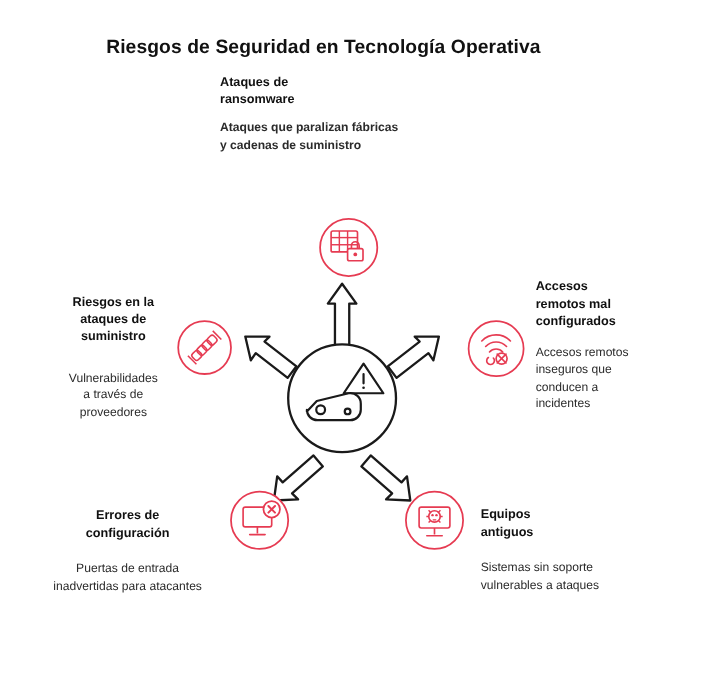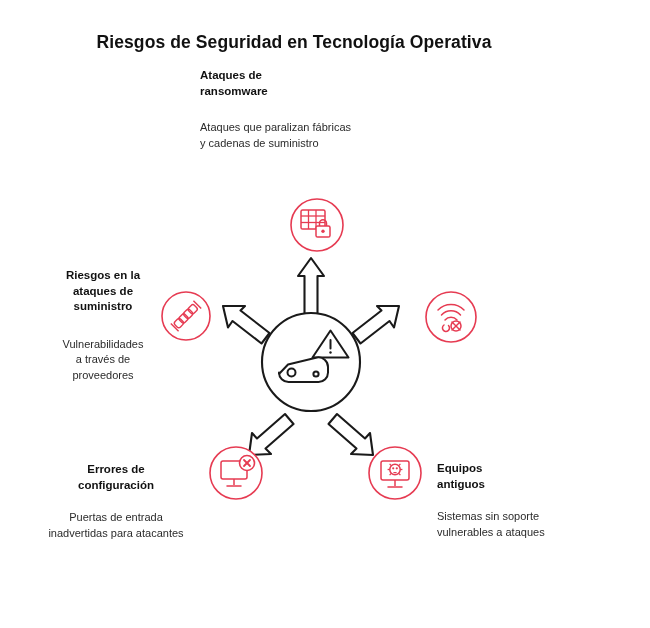--- a/index.html
+++ b/index.html
@@ -64,21 +64,21 @@
     white-space: pre-line;
   }
 
   
   .lbl-ransomware {
     left: 200px;
     top: 68px;
     width: 250px;
     text-align: left;
   }
-  .lbl-ransomware .node-desc { margin-top: 21px; }
+  .lbl-ransomware .node-desc { margin-top: 10px; font-weight: bold; }
 
   .lbl-supply {
     left: 45px;
     top: 268px;
     width: 116px;
     text-align: center;
   }
   .lbl-supply .node-desc { margin-top: 22px; }
 
   .lbl-remote {
@@ -236,20 +236,29 @@
 
   <div class="node-label lbl-supply">
     <div class="node-title">Riesgos en la
 ataques de
 suministro</div>
     <div class="node-desc">Vulnerabilidades
 a través de
 proveedores</div>
   </div>
 
+  <div class="node-label lbl-remote">
+    <div class="node-title">Accesos
+remotos mal
+configurados</div>
+    <div class="node-desc">Accesos remotos
+inseguros que
+conducen a
+incidentes</div>
+  </div>
 
   <div class="node-label lbl-config">
     <div class="node-title">Errores de
 configuración</div>
     <div class="node-desc">Puertas de entrada
 inadvertidas para atacantes</div>
   </div>
 
   <div class="node-label lbl-legacy">
     <div class="node-title">Equipos

